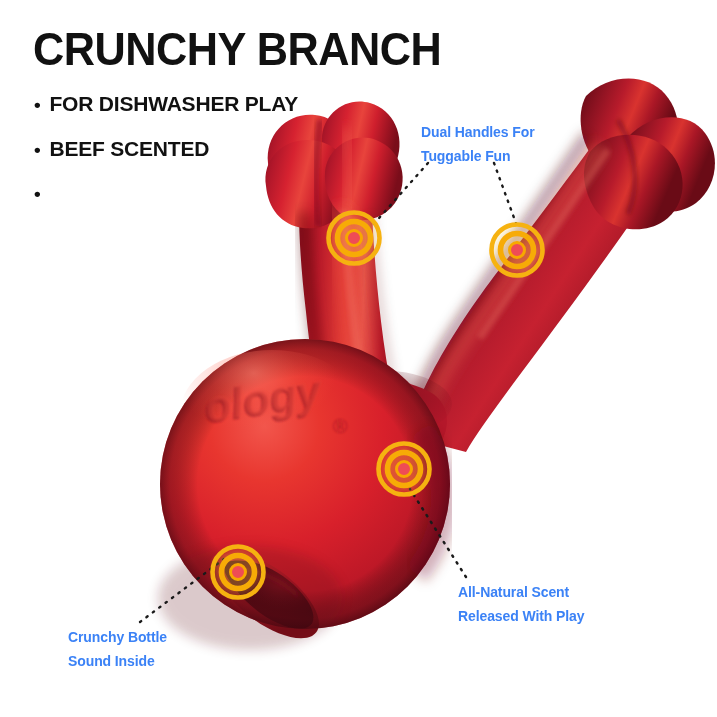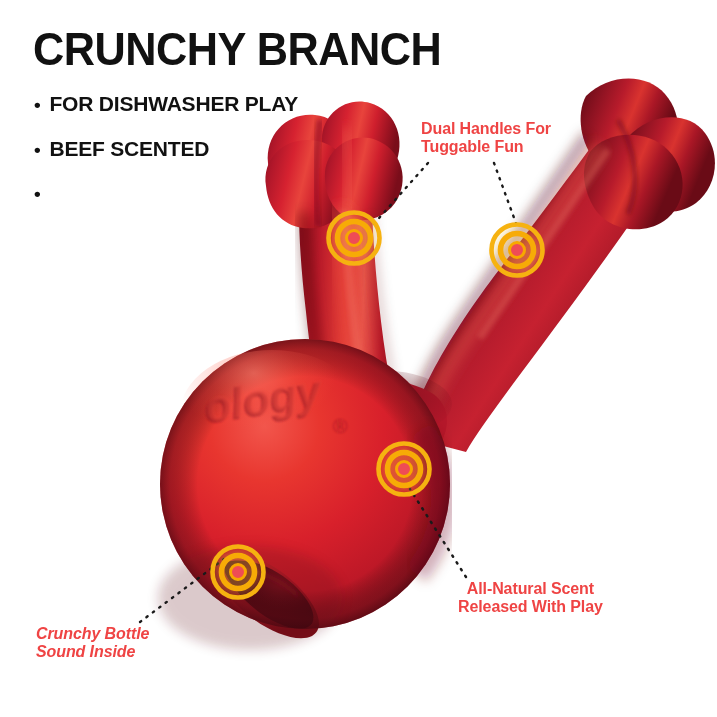--- a/index.html
+++ b/index.html
@@ -46,30 +46,30 @@
   }
   #feature-list li .dot {
     font-size: 19px;
     line-height: 24px;
     margin-right: 9px;
     color: #111111;
   }
   
   .callout {
     position: absolute;
-    font-size: 16px;
-    line-height: 18px;
+    font-size: 14px;
+    line-height: 24px;
     font-weight: 700;
-    color: #ef4444;
+    color: #3b82f6;
     letter-spacing: -0.1px;
     white-space: pre-line;
   }
   #callout-handles { left: 421px; top: 120px; }
-  #callout-scent   { left: 458px; top: 580px; text-align: center; }
-  #callout-sound   { left: 36px;  top: 625px; font-style: italic; }
+  #callout-scent   { left: 458px; top: 580px; }
+  #callout-sound   { left: 68px;  top: 625px; }
 
   
   #product-art {
     position: absolute;
     left: 0; top: 0;
     width: 717px; height: 717px;
     pointer-events: none;
   }
   #leader-lines {
     position: absolute;

